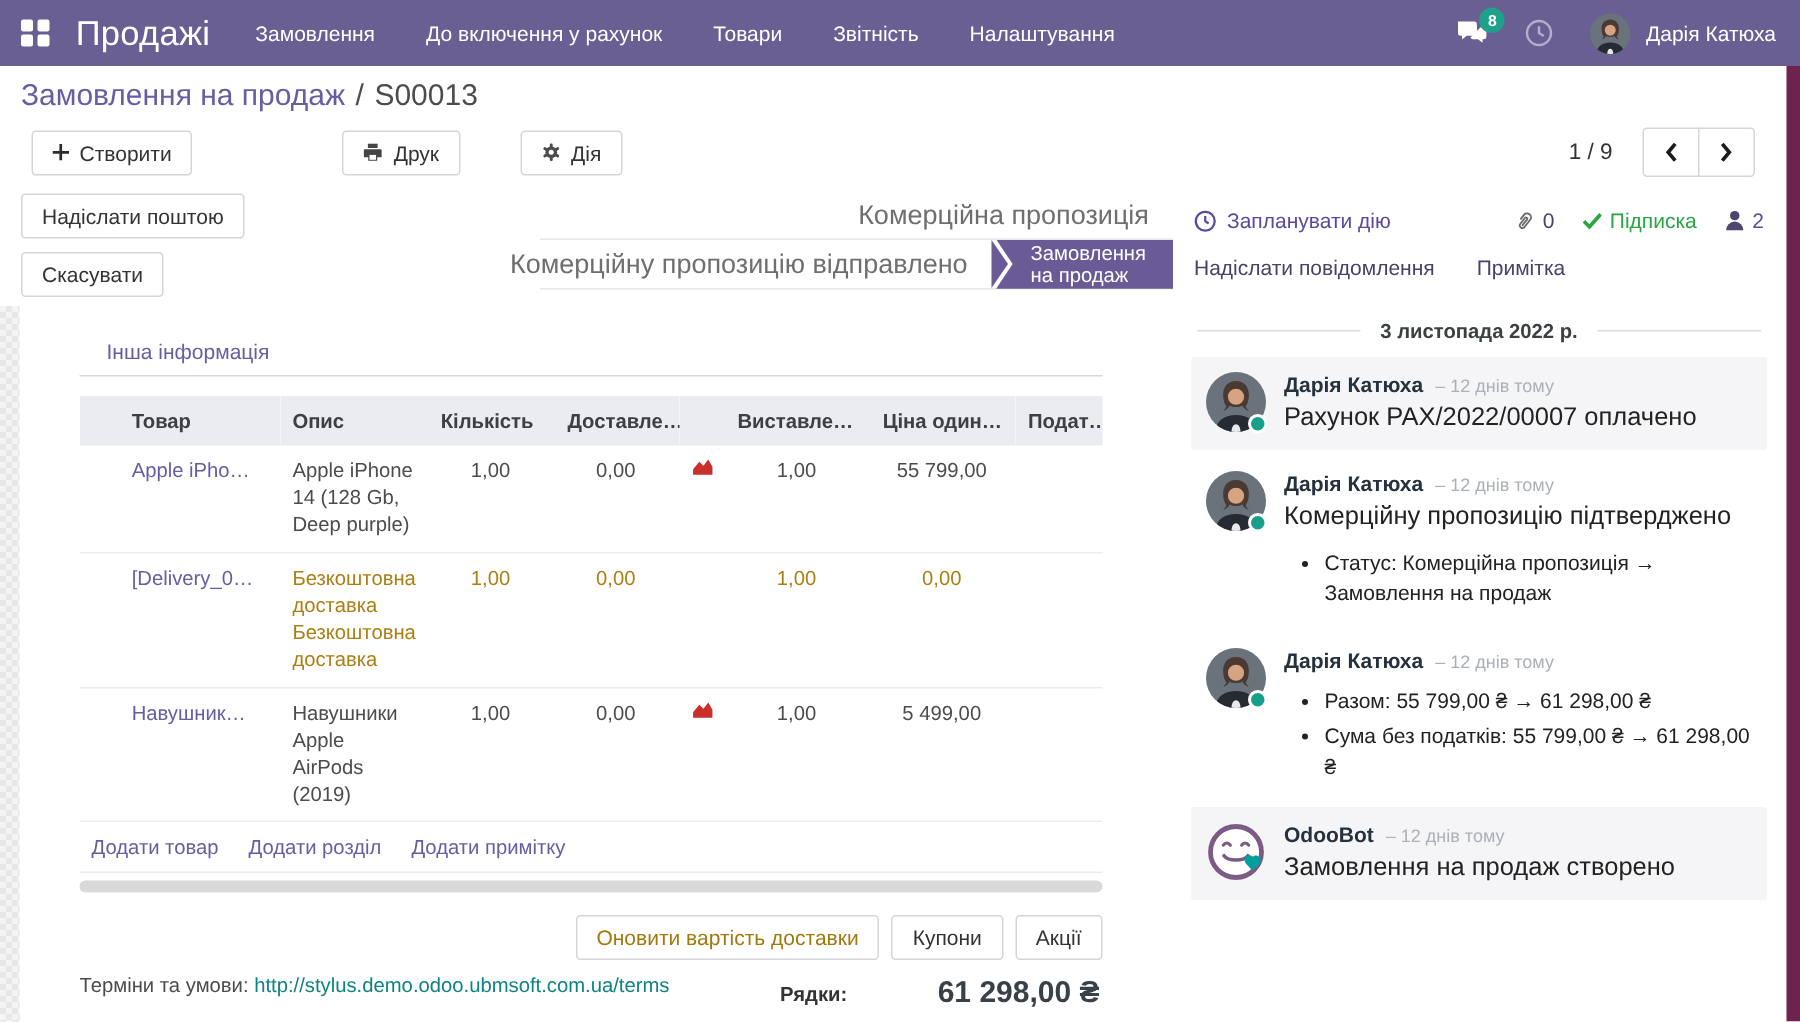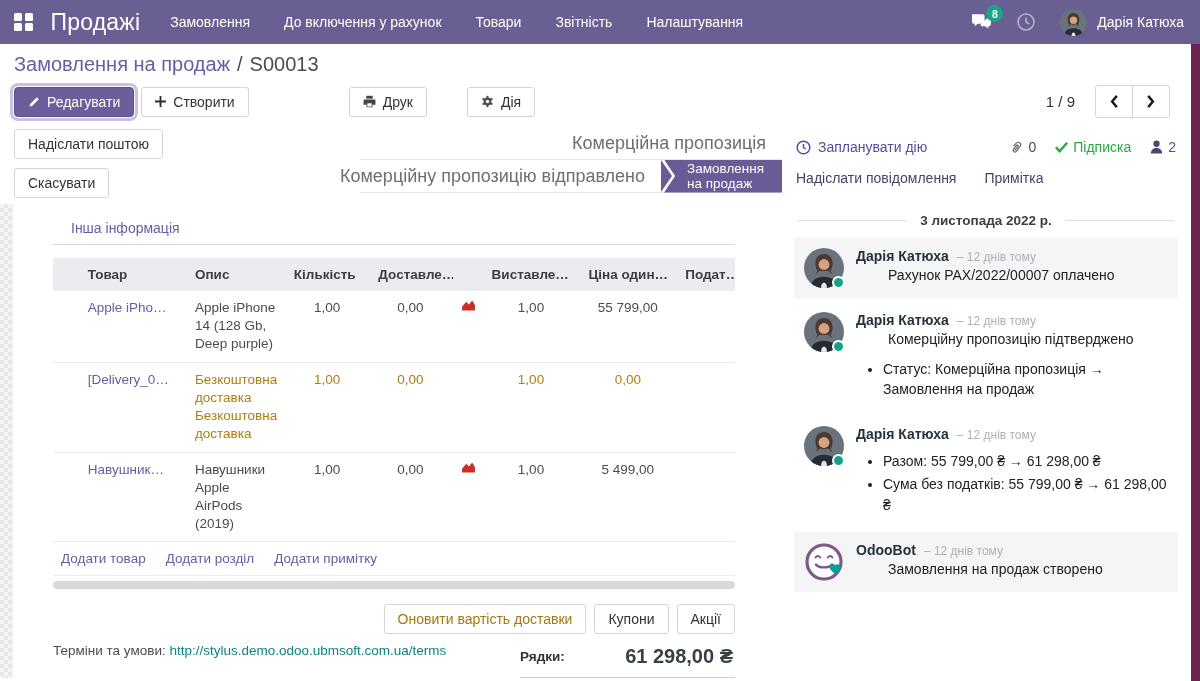--- a/index.html
+++ b/index.html
@@ -65,21 +65,21 @@
   .sheet-zone { position:relative; flex:1; padding:8px 0 0 53px; margin-top:6px; }
   .sheet-zone::before { content:""; position:absolute; left:0; top:0; bottom:0; width:13px;
       background-color:#f4f4f4;
       background-image:linear-gradient(45deg,#e7e7e7 25%,transparent 25%,transparent 75%,#e7e7e7 75%),
                        linear-gradient(45deg,#e7e7e7 25%,transparent 25%,transparent 75%,#e7e7e7 75%);
       background-size:8px 8px; background-position:0 0,4px 4px; }
   .tabs { display:flex; border-bottom:1px solid #d8d8d8; width:682px; font-size:14px; }
   .tab { padding:8px 18px; cursor:pointer; }
   .tab.active { background:#fff; border:1px solid #d8d8d8; border-bottom:1px solid #fff;
                 margin-bottom:-1px; color:#4c4c4c; }
-  .tab.inactive { color:#6a5ca3; }
+  .tab.inactive { color:#6a5ca3;margin-top:6px; }
 
   table.lines { width:682px; border-collapse:collapse; table-layout:fixed;
                 font-size:13.5px; margin-top:13px; }
   table.lines th { background:#eaecef; color:#3c4043; font-weight:700; text-align:left;
                    padding:9px 8px; white-space:nowrap; overflow:hidden; }
   table.lines td { vertical-align:top; padding:8px 8px; border-bottom:1px solid #ececec;
                    line-height:1.35; overflow-wrap:break-word; }
   .col-handle { width:26px; } .col-product { width:104px; } .col-desc { width:96px; }
   .col-qty { width:82px; } .col-del { width:80px; } .col-chart { width:30px; }
   .col-inv { width:94px; } .col-price { width:94px; } .col-tax { width:56px; }
@@ -116,21 +116,21 @@
   .message { display:flex; gap:12px; padding:10px 10px; margin-bottom:4px; border-radius:2px; }
   .message.hl { background:#f5f5f7; }
   .avatar { width:40px; height:40px; border-radius:50%; overflow:hidden; flex:none; position:relative; }
   .avatar-wrap { position:relative; flex:none; width:40px; height:40px; }
   .dot { position:absolute; right:-1px; bottom:-1px; width:13px; height:13px; border-radius:50%;
          background:#16a08a; border:2px solid #fff; }
   .msg-main { min-width:0; flex:1; }
   .msg-head { display:flex; align-items:baseline; gap:8px; }
   .msg-author { font-weight:700; color:#25313c; font-size:14px; cursor:pointer; }
   .msg-time { color:#abb1b7; font-size:12px; white-space:nowrap; }
-  .msg-body { color:#222; font-size:14px; margin-top:2px; line-height:1.4;margin-left:32px; }
+  .msg-body { color:#222; font-size:17px; margin-top:2px; line-height:1.4; }
   .msg-bullets { margin:9px 0 2px 27px; color:#222; font-size:14px; line-height:1.45; }
   .msg-bullets li { margin-bottom:3px; }
 
   
   .v-scroll { position:absolute; right:0; top:44px; bottom:0; width:9px;
               background:#6d2250; cursor:pointer; }
   svg { display:block; }
 </style>
 </head>
 <body>
@@ -183,28 +183,20 @@
     </div>
   </nav>
 
   <div class="control-panel">
     <div class="breadcrumb">
       <span>Замовлення на продаж</span>
       <span class="sep">/</span>
       <span class="current">S00013</span>
     </div>
     <div class="cp-row">
-      <button class="btn btn-primary">
-        <span>
-          <svg width="12" height="12" viewBox="0 0 16 16">
-              <path d="M11.8 1.6l2.6 2.6-9 9-3.4.8.8-3.4z" fill="#fff"></path>
-            </svg>
-        </span>
-        <span>Редагувати</span>
-      </button>
       <button class="btn ml-sm">
         <span>
           <svg width="11" height="11" viewBox="0 0 12 12">
               <path d="M5 0h2v5h5v2H7v5H5V7H0V5h5z" fill="#2b2b2b"></path>
             </svg>
         </span>
         <span>Створити</span>
       </button>
       <button class="btn ml-lg">
         <span>

